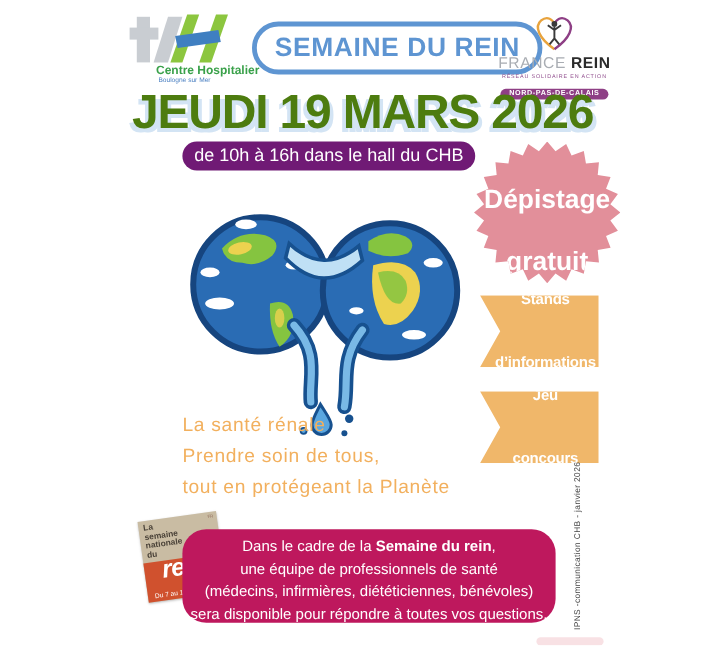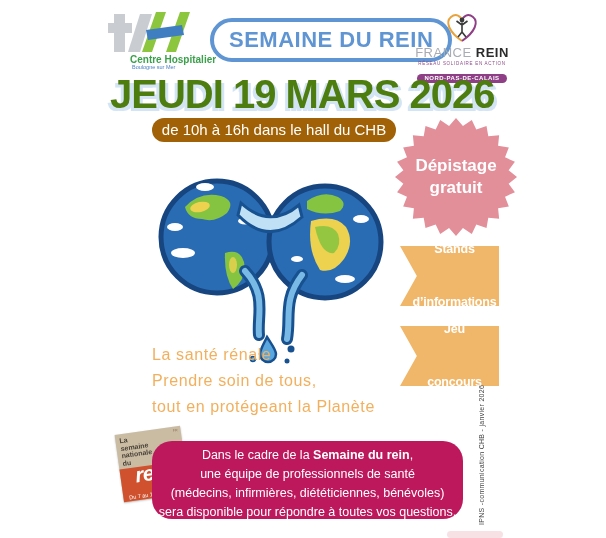--- a/index.html
+++ b/index.html
@@ -21,27 +21,27 @@
   .fr-title .fr-france{color:#a9adb3;font-weight:400;}
   .fr-title .fr-rein{color:#2b2b2b;font-weight:bold;}
   .fr-tag{font-size:4.5px;color:#8e4a8b;letter-spacing:.7px;margin-top:1px;}
   .fr-region{display:inline-block;margin-top:2px;background:#8e3f85;color:#fff;font-size:6px;
              font-weight:bold;letter-spacing:.5px;padding:1.5px 7px;border-radius:5px;white-space:nowrap;}
 
   
   .main-title{position:absolute;left:110px;top:72px;width:380px;text-align:center;
               font-size:40px;font-weight:bold;letter-spacing:-1px;color:#4d7c0f;white-space:nowrap;
               text-shadow:-3px 3px 0 #d3e4f4,3px 3px 0 #d3e4f4;}
-  .sched-pill{position:absolute;left:152px;top:118px;width:244px;height:24px;background:#a16207;
+  .sched-pill{position:absolute;left:152px;top:118px;width:244px;height:24px;background:#701a75;
               border-radius:13px;color:#fff;font-size:15px;text-align:center;line-height:24px;white-space:nowrap;}
 
   
   .burst{position:absolute;left:395px;top:118px;width:122px;height:118px;background:#e28f9a;
          display:flex;flex-direction:column;align-items:center;justify-content:center;}
-  .burst span{color:#fff;font-weight:bold;font-size:17px;line-height:22px;}
+  .burst span{color:#fff;font-weight:bold;font-size:22px;line-height:22px;margin-top:30px;}
   .ribbon{position:absolute;left:400px;width:99px;height:60px;background:#f0b76a;
           clip-path:polygon(0 0,100% 0,100% 100%,0 100%,17% 50%);
           display:flex;flex-direction:column;align-items:center;justify-content:center;padding-left:10px;box-sizing:border-box;gap:36px;}
   .ribbon span{color:#fff;font-weight:bold;font-size:12.5px;line-height:17px;letter-spacing:-.2px;white-space:nowrap;}
   .ribbon-1{top:246px;}
   .ribbon-2{top:326px;}
 
   
   .slogan{position:absolute;left:152px;top:342px;color:#f2b05e;font-weight:normal;font-size:16px;
           line-height:26px;letter-spacing:.6px;white-space:nowrap;}

